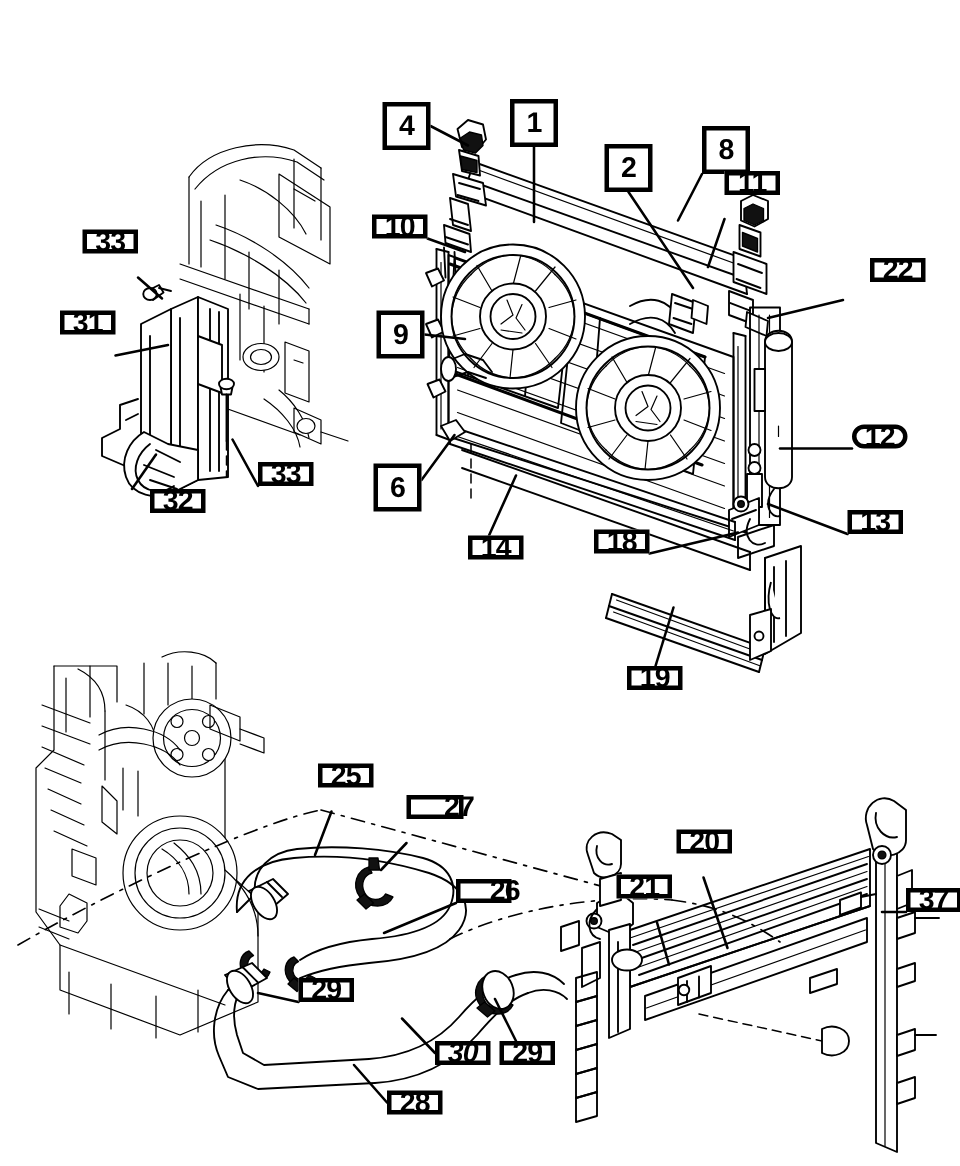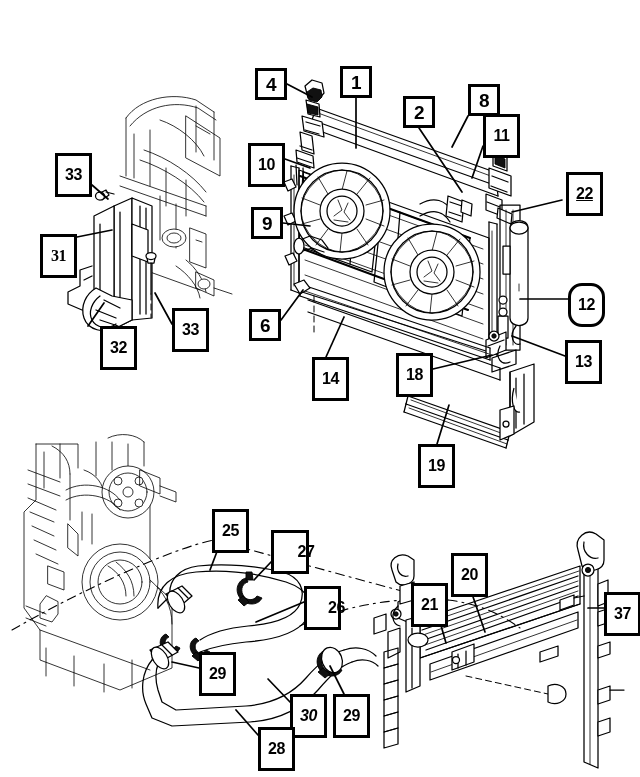--- a/index.html
+++ b/index.html
@@ -32,21 +32,21 @@
     font-family: "Liberation Sans", sans-serif;
     font-weight: bold;
     display: flex;
     align-items: center;
     justify-content: center;
     line-height: 1;
     z-index: 30;
     letter-spacing: -0.5px;
   }
   .callout.sz1 { width: 32px; height: 32px; font-size: 19px; }
-  .callout.sz2 { width: 37px; height: 44px; font-size: 16px; }
+  .callout.sz2 { width: 37px; height: 16px; font-size: 19px; }
 </style>
 </head>
 <body>
 
 <div id="diagram-root">
 
   <svg id="art-layer" viewBox="0 0 640 777" xmlns="http://www.w3.org/2000/svg">
     <defs>
       <style>
         .l  { fill:none; stroke:#000; stroke-width:1.25; stroke-linecap:round; stroke-linejoin:round; }
@@ -535,31 +535,31 @@
       </g>
 
   </svg>
 
   <div id="callout-layer">
       <div class="callout sz1" style="left: 255px; top: 68px;">4</div>
       <div class="callout sz1" style="left: 340px; top: 66px;">1</div>
       <div class="callout sz1" style="left: 403px; top: 96px;">2</div>
       <div class="callout sz1" style="left: 468px; top: 84px;">8</div>
       <div class="callout sz2" style="left: 483px; top: 114px;">11</div>
-      <div class="callout sz2" style="left: 566px; top: 172px; text-decoration: underline;">22</div>
+      <div class="callout sz2" style="left: 580px; top: 172px; text-decoration: underline;">22</div>
       <div class="callout sz2" style="left: 248px; top: 143px;">10</div>
       <div class="callout sz1" style="left: 251px; top: 207px;">9</div>
       <div class="callout sz2" style="left: 568px; top: 283px; border-radius: 14px;">12</div>
       <div class="callout sz2" style="left: 565px; top: 340px;">13</div>
       <div class="callout sz1" style="left: 249px; top: 309px;">6</div>
       <div class="callout sz2" style="left: 312px; top: 357px;">14</div>
       <div class="callout sz2" style="left: 396px; top: 353px;">18</div>
       <div class="callout sz2" style="left: 418px; top: 444px;">19</div>
       <div class="callout sz2" style="left: 55px; top: 153px;">33</div>
-      <div class="callout sz2" style="left: 40px; top: 234px; font-family: Liberation Serif, serif;">31</div>
+      <div class="callout sz2" style="left: 40px; top: 207px;">31</div>
       <div class="callout sz2" style="left: 64px; top: 326px; margin-left: 36px;">32</div>
       <div class="callout sz2" style="left: 172px; top: 308px;">33</div>
       <div class="callout sz2" style="left: 212px; top: 509px;">25</div>
       <div class="callout sz2" style="left: 271px; top: 530px; padding-left: 32px;">27</div>
       <div class="callout sz2" style="left: 304px; top: 586px; padding-left: 28px;">26</div>
       <div class="callout sz2" style="left: 199px; top: 652px;">29</div>
       <div class="callout sz2" style="left: 290px; top: 694px; font-style: italic;">30</div>
       <div class="callout sz2" style="left: 333px; top: 694px;">29</div>
       <div class="callout sz2" style="left: 258px; top: 727px;">28</div>
       <div class="callout sz2" style="left: 411px; top: 583px;">21</div>

